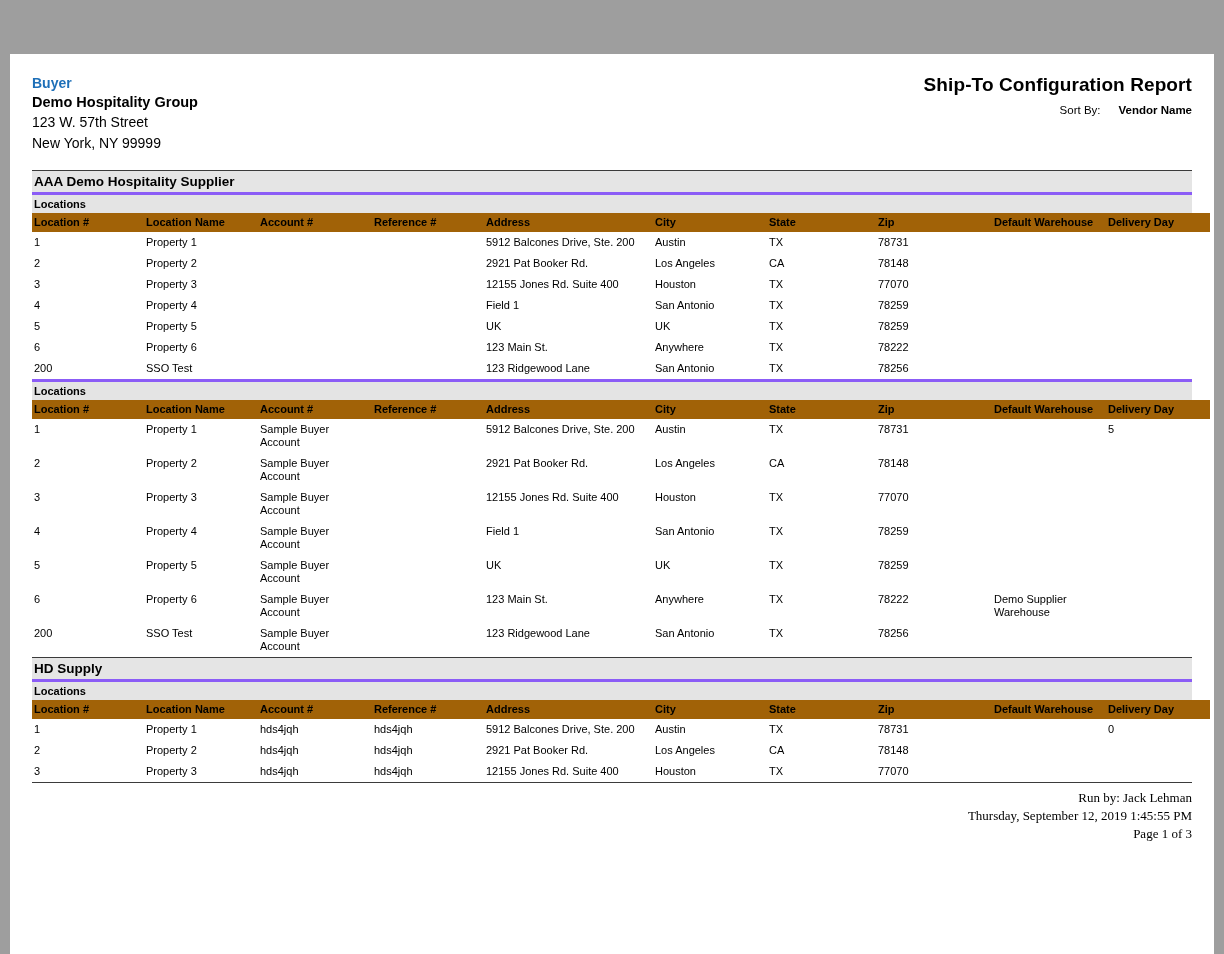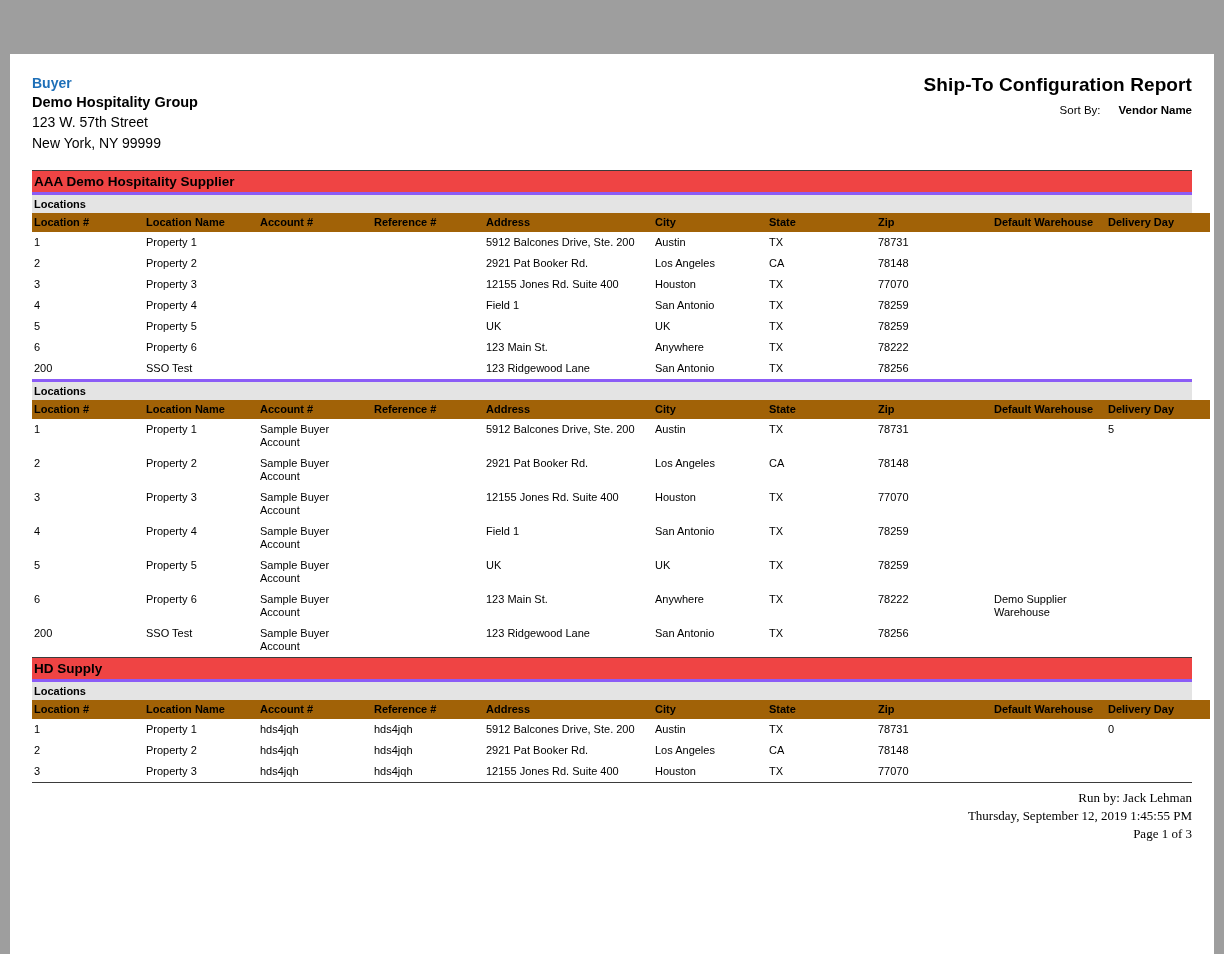--- a/index.html
+++ b/index.html
@@ -66,21 +66,21 @@
     font-size: 11.5px;
     color: #000;
     white-space: nowrap;
   }
   .sortby .lbl { font-weight: normal; }
   .sortby .val { font-weight: bold; margin-left: 18px; }
 
   
   .group { margin-top: 0; }
   .group-title {
-    background: #ef4444;
+    background: #e5e5e5;
     border-top: 1px solid #3b3b3b;
     font-weight: bold;
     font-size: 13.5px;
     color: #000;
     padding: 3px 4px 3px 2px;
   }
   .sub-title {
     background: #e4e4e4;
     font-weight: bold;
     font-size: 11px;

